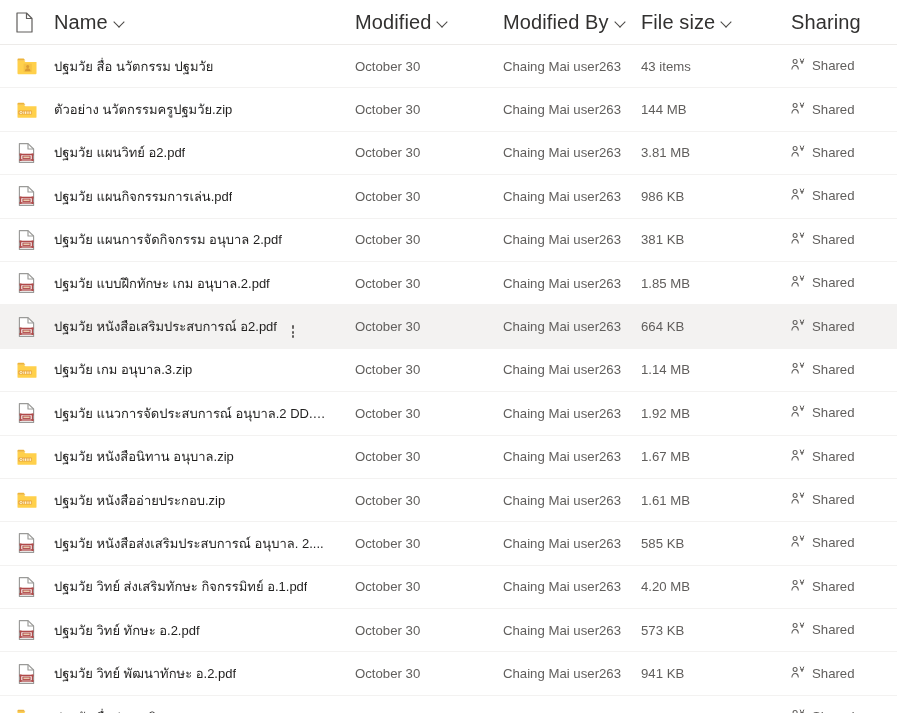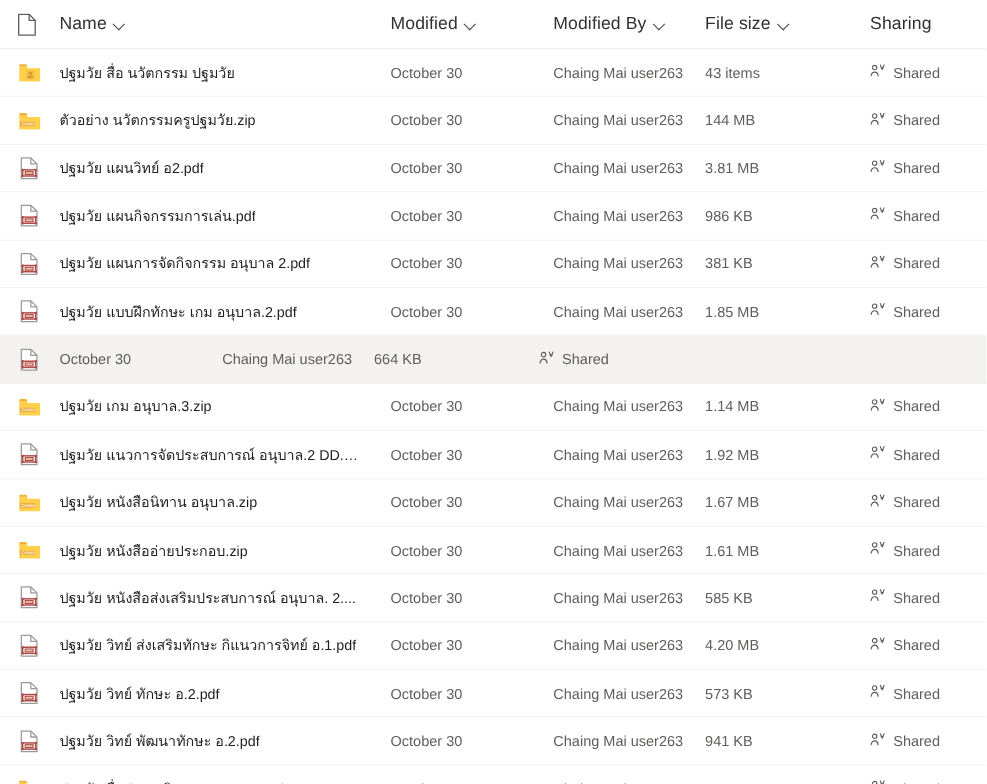--- a/index.html
+++ b/index.html
@@ -29,21 +29,21 @@
     display: flex;
     align-items: center;
     height: 45px;
     border-bottom: 1px solid #edebe9;
     background: #ffffff;
   }
   .hdr-cell {
     display: flex;
     align-items: center;
     gap: 7px;
-    font-size: 16px;
+    font-size: 20px;
     color: #323130;
     letter-spacing: .1px;
     height: 45px;
     cursor: pointer;
     user-select: none;
   }
   .hdr-cell .lbl { white-space: nowrap; }
   .chev {
     width: 11px; height: 11px;
     display: inline-block;
@@ -119,21 +119,20 @@
     display: block;
     width: 2.6px; height: 2.6px;
     border-radius: 50%;
     background: #605e5c;
     margin: 1.6px 0;
   }
   .more-dots .stack { display: block; }
 
   .share-cell {
     display: flex;
-    align-items: center;
     gap: 6px;
     font-size: 13.2px;
     color: #605e5c;
   }
 
   
   .ficon {
     width: 22px; height: 22px;
     display: block;
     flex: 0 0 22px;
@@ -382,20 +381,30 @@
               <path d="M12.0 1.6 V7.0 H17.6" fill="none" stroke="#9a9a98" stroke-width="1.15" stroke-linejoin="round"></path>
               <rect x="4.6" y="12.4" width="11.8" height="5.6" fill="#ffffff" stroke="#b04a4a" stroke-width="1.35"></rect>
               <rect x="6.9" y="14.0" width="7.2" height="2.6" fill="#e8c9ab" stroke="#b04a4a" stroke-width="1.0"></rect>
               <rect x="3.5" y="11.5" width="2.0" height="2.0" fill="#b04a4a"></rect>
               <rect x="15.6" y="11.5" width="2.0" height="2.0" fill="#b04a4a"></rect>
               <rect x="3.5" y="17.0" width="2.0" height="2.0" fill="#b04a4a"></rect>
               <rect x="15.6" y="17.0" width="2.0" height="2.0" fill="#b04a4a"></rect>
             </svg>
           </span>
         </div>
+        <div class="cell name col-name">
+          <span class="name-text">ปฐมวัย หนังสือเสริมประสบการณ์ อ2.pdf</span>
+          <span class="more-dots">
+            <span class="stack">
+              <span></span>
+              <span></span>
+              <span></span>
+            </span>
+          </span>
+        </div>
         <div class="cell col-mod">October 30</div>
         <div class="cell col-modby">Chaing Mai user263</div>
         <div class="cell col-size">664 KB</div>
         <div class="cell col-share">
           <span class="share-cell">
             <span><svg width="15" height="13" viewBox="0 0 15 13">
                 <circle cx="4.1" cy="3.4" r="2.0" fill="none" stroke="#605e5c" stroke-width="1.05"></circle>
                 <path d="M0.9 11.4 c0-2.4 1.5-3.9 3.2-3.9 s3.2 1.5 3.2 3.9" fill="none" stroke="#605e5c" stroke-width="1.05"></path>
                 <path d="M9.3 1.0 L11.0 5.2 M12.7 1.0 L11.0 5.2 M9.9 3.6 h2.2" fill="none" stroke="#605e5c" stroke-width="1.0" stroke-linecap="round"></path>
               </svg></span>
@@ -584,21 +593,21 @@
               <rect x="4.6" y="12.4" width="11.8" height="5.6" fill="#ffffff" stroke="#b04a4a" stroke-width="1.35"></rect>
               <rect x="6.9" y="14.0" width="7.2" height="2.6" fill="#e8c9ab" stroke="#b04a4a" stroke-width="1.0"></rect>
               <rect x="3.5" y="11.5" width="2.0" height="2.0" fill="#b04a4a"></rect>
               <rect x="15.6" y="11.5" width="2.0" height="2.0" fill="#b04a4a"></rect>
               <rect x="3.5" y="17.0" width="2.0" height="2.0" fill="#b04a4a"></rect>
               <rect x="15.6" y="17.0" width="2.0" height="2.0" fill="#b04a4a"></rect>
             </svg>
           </span>
         </div>
         <div class="cell name col-name">
-          <span class="name-text">ปฐมวัย วิทย์ ส่งเสริมทักษะ กิแนวการจิทย์ อ.1.pdf</span>
+          <span class="name-text">ปฐมวัย วิทย์ ส่งเสริมทักษะ กิจกรรมิทย์ อ.1.pdf</span>
         </div>
         <div class="cell col-mod">October 30</div>
         <div class="cell col-modby">Chaing Mai user263</div>
         <div class="cell col-size">4.20 MB</div>
         <div class="cell col-share">
           <span class="share-cell">
             <span><svg width="15" height="13" viewBox="0 0 15 13">
                 <circle cx="4.1" cy="3.4" r="2.0" fill="none" stroke="#605e5c" stroke-width="1.05"></circle>
                 <path d="M0.9 11.4 c0-2.4 1.5-3.9 3.2-3.9 s3.2 1.5 3.2 3.9" fill="none" stroke="#605e5c" stroke-width="1.05"></path>
                 <path d="M9.3 1.0 L11.0 5.2 M12.7 1.0 L11.0 5.2 M9.9 3.6 h2.2" fill="none" stroke="#605e5c" stroke-width="1.0" stroke-linecap="round"></path>

